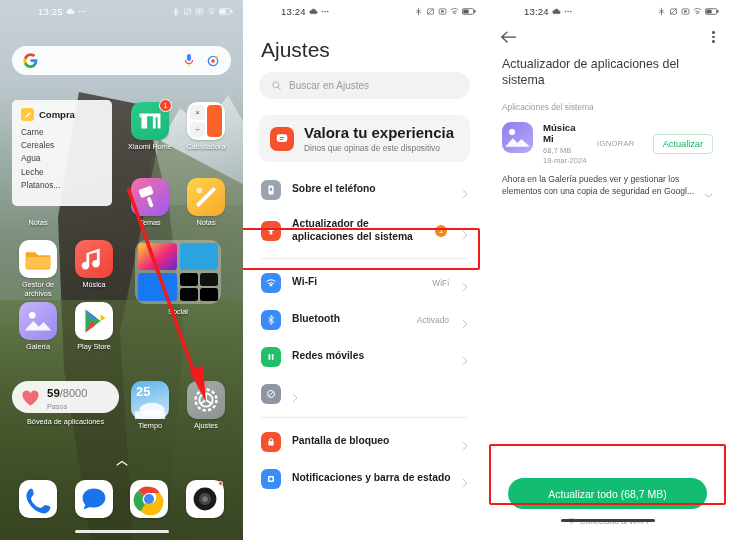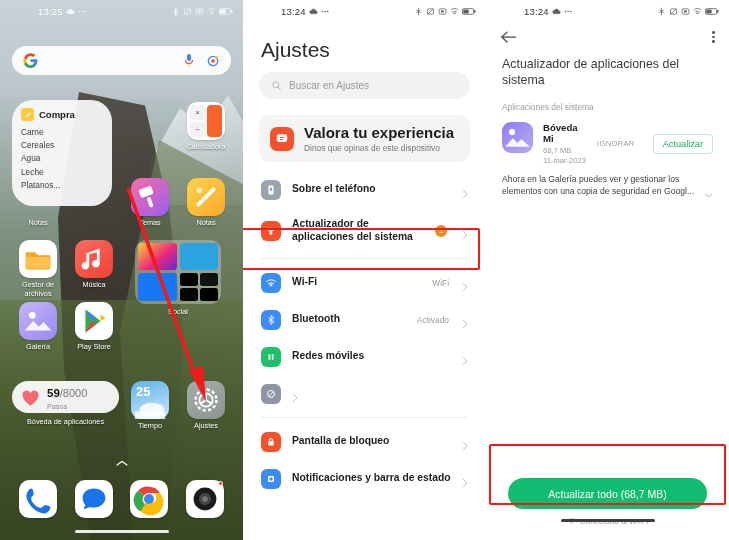--- a/index.html
+++ b/index.html
@@ -66,21 +66,21 @@
     background: rgba(255,255,255,.92); border-radius: 16px;
     display: flex; align-items: center; padding: 0 11px;
   }
   .gsearch .spacer { flex: 1; }
   .g-logo { width: 15px; height: 15px; }
   .mic { width: 12px; height: 15px; margin-right: 11px;}
   .lens { width: 14px; height: 14px; }
 
   .widget-notes {
     position: absolute; left: 12px; top: 100px; width: 100px; height: 106px;
-    background: rgba(250,250,250,.93); border-radius: 21px; padding: 8px 9px;
+    background: rgba(250,250,250,.93); border-radius: 5px; padding: 8px 9px;
   }
   .wn-head { display: flex; align-items: center; gap: 5px; margin-bottom: 5px; }
   .wn-badge { width: 13px; height: 13px; border-radius: 3px; background:#ffc83d;
               display:flex; align-items:center; justify-content:center;}
   .wn-badge svg { width: 8px; height: 8px; }
   .wn-title { font-size: 9.5px; font-weight: bold; color: #1b1b1b; }
   .wn-item { font-size: 8.3px; color: #3d3d3d; line-height: 13.2px; }
 
   .app { position: absolute; width: 52px; text-align: center; }
   .app .ico { width: 38px; height: 38px; margin: 0 auto; border-radius: 10px;
@@ -291,20 +291,29 @@
             </span>
           <span class="wn-title">Compra</span>
         </div>
         <div class="wn-item">Carne</div>
         <div class="wn-item">Cereales</div>
         <div class="wn-item">Agua</div>
         <div class="wn-item">Leche</div>
         <div class="wn-item">Platanos...</div>
       </div>
 
+      <div class="app" style="left:124px; top:102px;">
+        <div class="ico" style="background:linear-gradient(150deg,#2ecb8a,#17b878);">
+          <svg viewBox="0 0 40 40" style="width:100%;height:100%">
+              <path d="M9 12h5v16h-3V16l-2 0zM14 12h12v16h-3V15h-6v13h-3zM26 12h5v16h-3V16l-2 0z" fill="#fff"></path>
+            </svg>
+          <span class="dot-badge">1</span>
+        </div>
+        <div class="lbl">Xiaomi Home</div>
+      </div>
 
       <div class="app" style="left:180px; top:102px;">
         <div class="ico" style="background:#ffffff; display:grid; grid-template-columns:1fr 1fr; gap:2px; padding:3px;">
           <div style="background:#f2f2f2;border-radius:4px;display:flex;align-items:center;justify-content:center;font-size:8px;color:#555">×</div>
           <div style="background:#fa6428;border-radius:4px;grid-row:span 2;"></div>
           <div style="background:#f2f2f2;border-radius:4px;display:flex;align-items:center;justify-content:center;font-size:8px;color:#555">÷</div>
         </div>
         <div class="lbl">Calculadora</div>
       </div>
 
@@ -702,23 +711,23 @@
     <div class="sec3">Aplicaciones del sistema</div>
 
     <div class="approw">
       <div class="appimg">
         <svg viewBox="0 0 40 40" style="width:100%;height:100%">
             <circle cx="13" cy="13" r="4" fill="#fff"></circle>
             <path d="M4 32l10-11 6 6 5-5 11 10z" fill="#fff" opacity=".92"></path>
           </svg>
       </div>
       <div class="appmeta">
-        <div class="app-n">Bóveda Mi</div>
+        <div class="app-n">Música Mi</div>
         <div class="app-sz">68,7 MB</div>
-        <div class="app-dt">11-mar-2023</div>
+        <div class="app-dt">19-mar-2024</div>
       </div>
       <div class="ignore-btn">IGNORAR</div>
       <div class="update-btn">Actualizar</div>
     </div>
 
     <div class="desc3">
       <span class="txt">Ahora en la Galería puedes ver y gestionar los elementos con una copia de seguridad en Googl...</span>
       <span class="chev-dn"><svg viewBox="0 0 18 10">
             <path d="M2 2l7 6 7-6" fill="none" stroke="#a8a8a8" stroke-width="1.8"></path>
           </svg></span>

